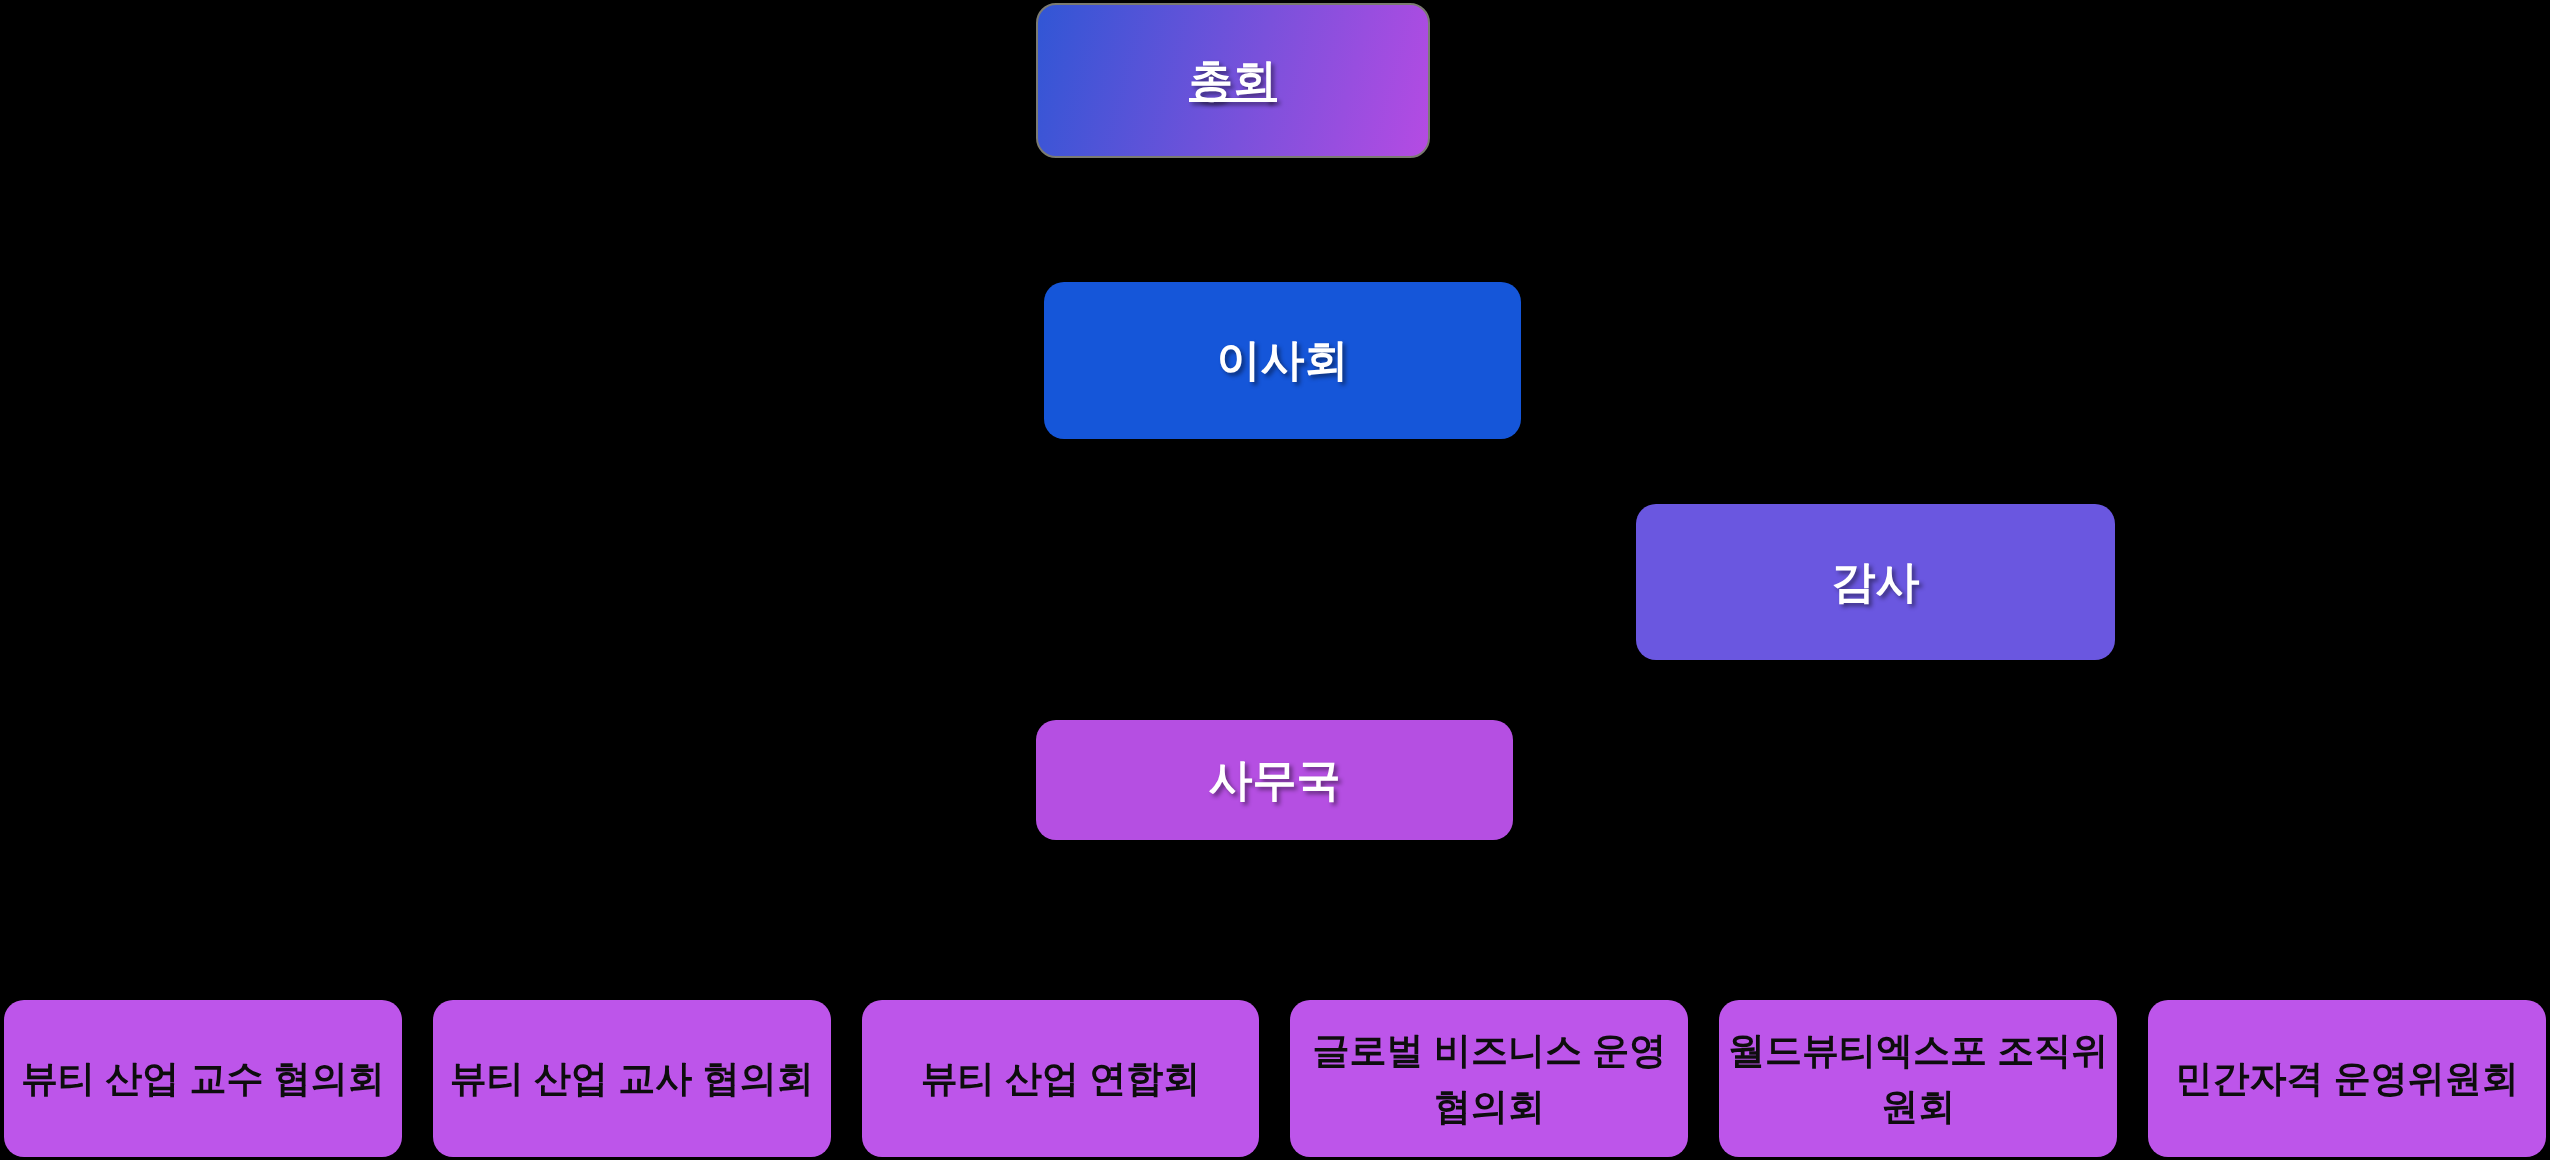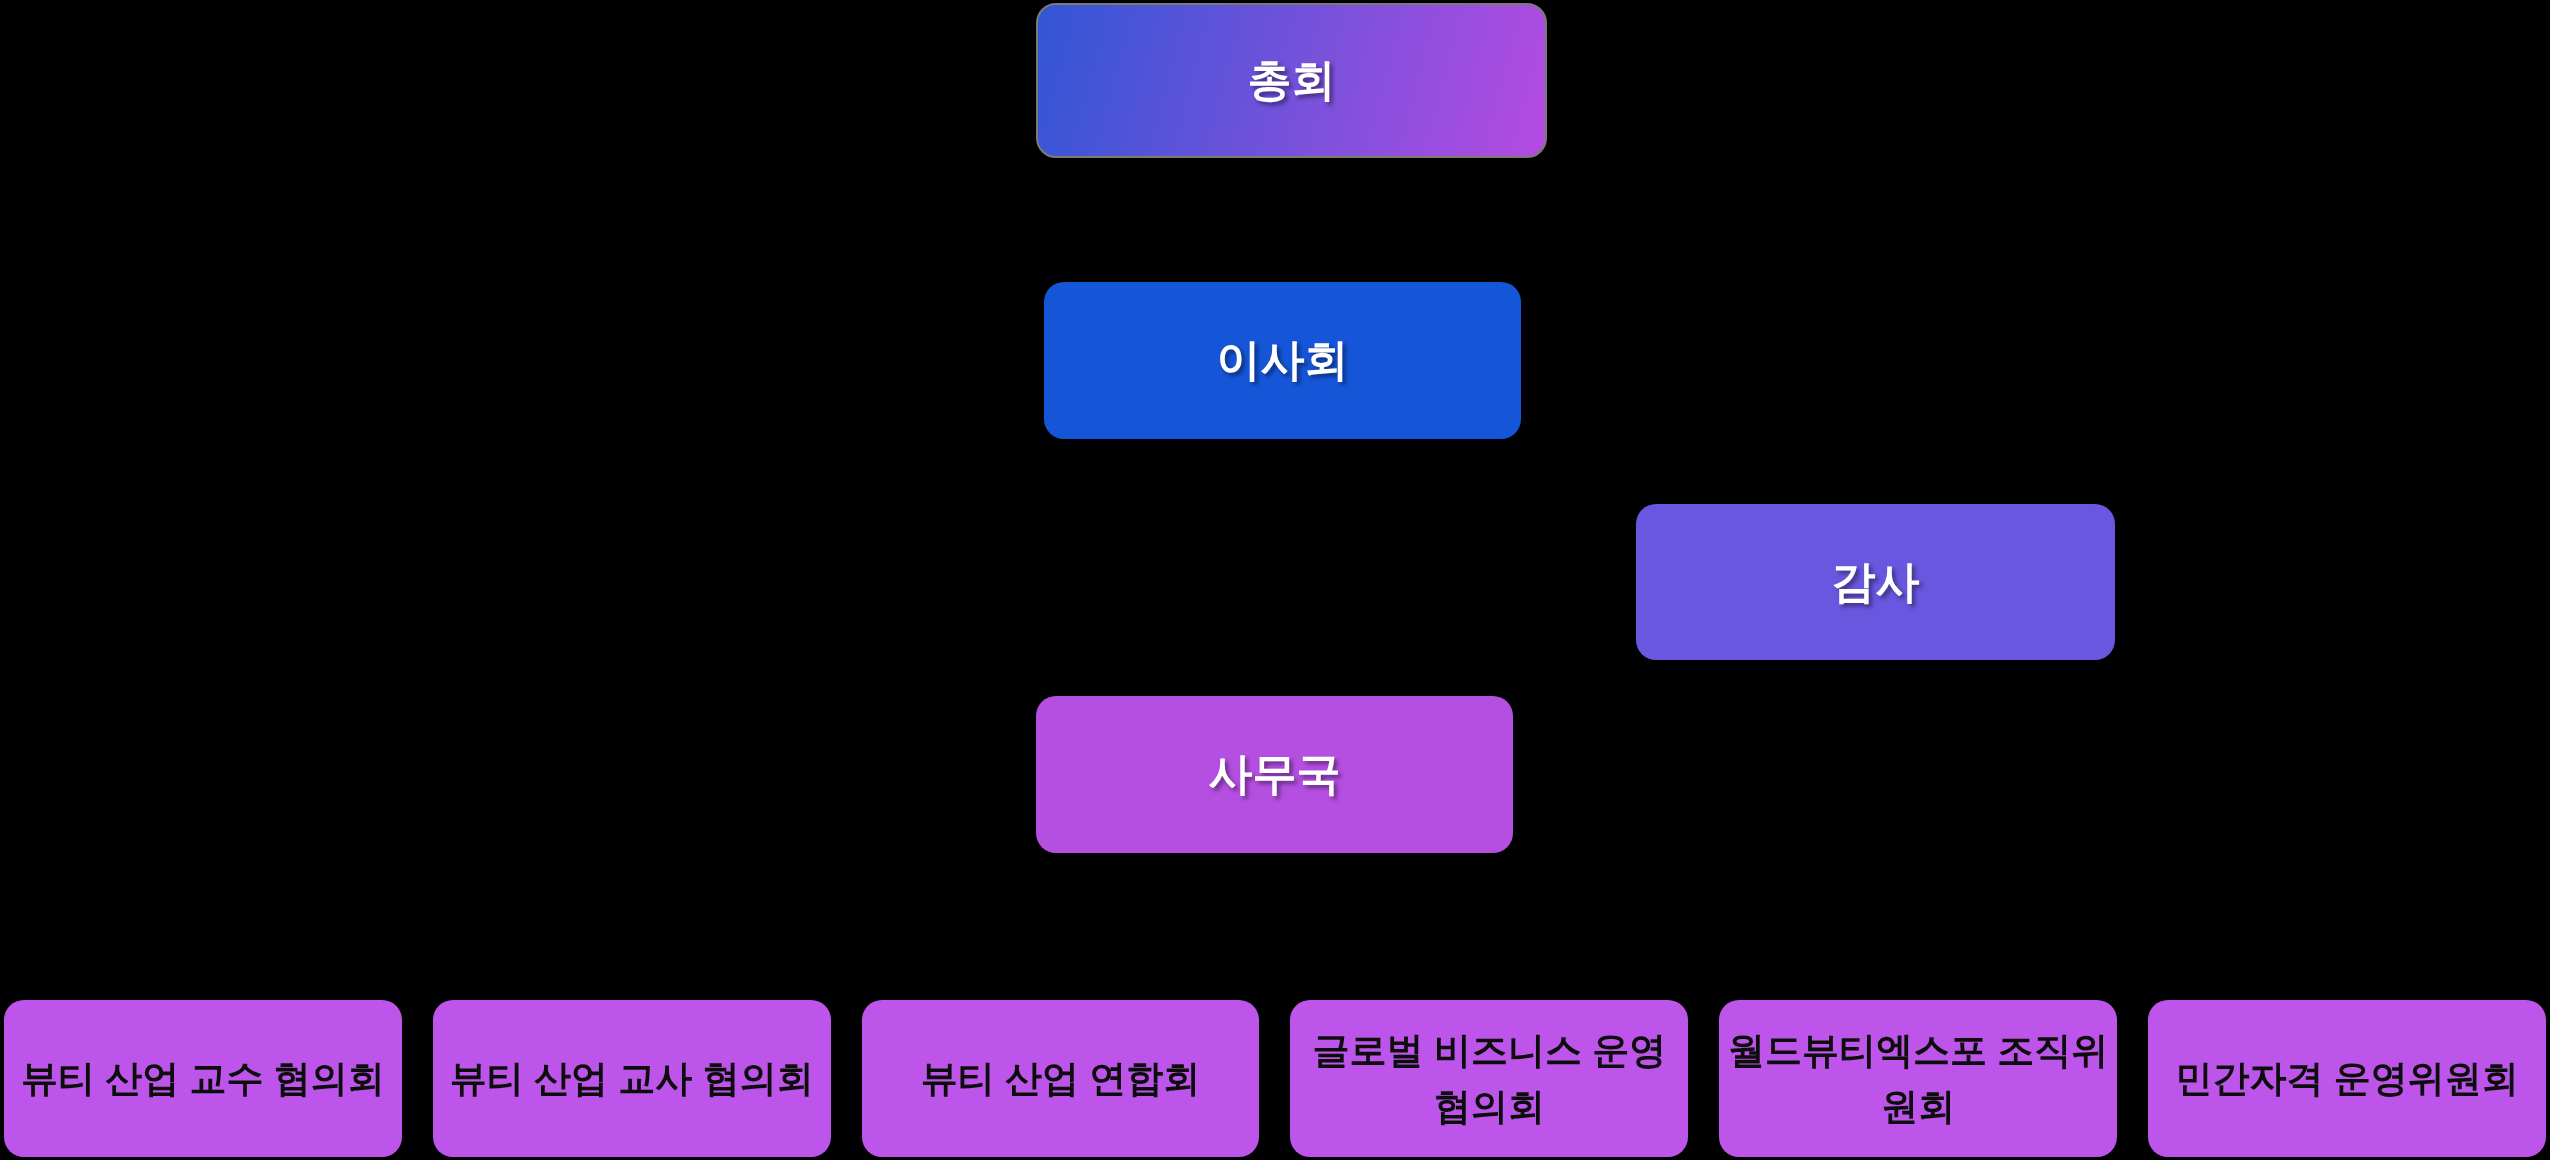--- a/index.html
+++ b/index.html
@@ -27,39 +27,40 @@
   }
   .node .label {
     white-space: pre-line;
   }
   .light-text {
     color: #ffffff;
     font-size: 44px;
     text-shadow: 3px 3px 4px rgba(0,0,0,0.45);
   }
   #node-assembly {
-    left: 1036px; top: 3px; width: 511px; height: 155px;
+    left: 1036px; top: 3px; width: 394px; height: 155px;
     background: linear-gradient(105deg, #3156d5 0%, #7a51db 55%, #b54be3 100%);
     border: 2px solid #7b7b71;
+    text-decoration: underline;
   }
   #node-board {
     left: 1036px; top: 282px; width: 477px; height: 157px;
     background: #1556d9;
     margin-left: 8px;
   }
   #node-advisory {
     left: 437px; top: 504px; width: 479px; height: 156px;
     background: #6a57e0;
   }
   #node-audit {
     left: 1636px; top: 504px; width: 479px; height: 156px;
     background: #6a57e0;
   }
   #node-secretariat {
-    left: 1036px; top: 696px; width: 477px; height: 157px;
+    left: 1036px; top: 720px; width: 477px; height: 120px;
     background: #b54fe2;
   }
   #committee-row {
     position: absolute;
     left: 4px; top: 1000px;
     width: 2542px; height: 157px;
     display: flex;
     gap: 31px;
     border-radius: 22px;
   }

